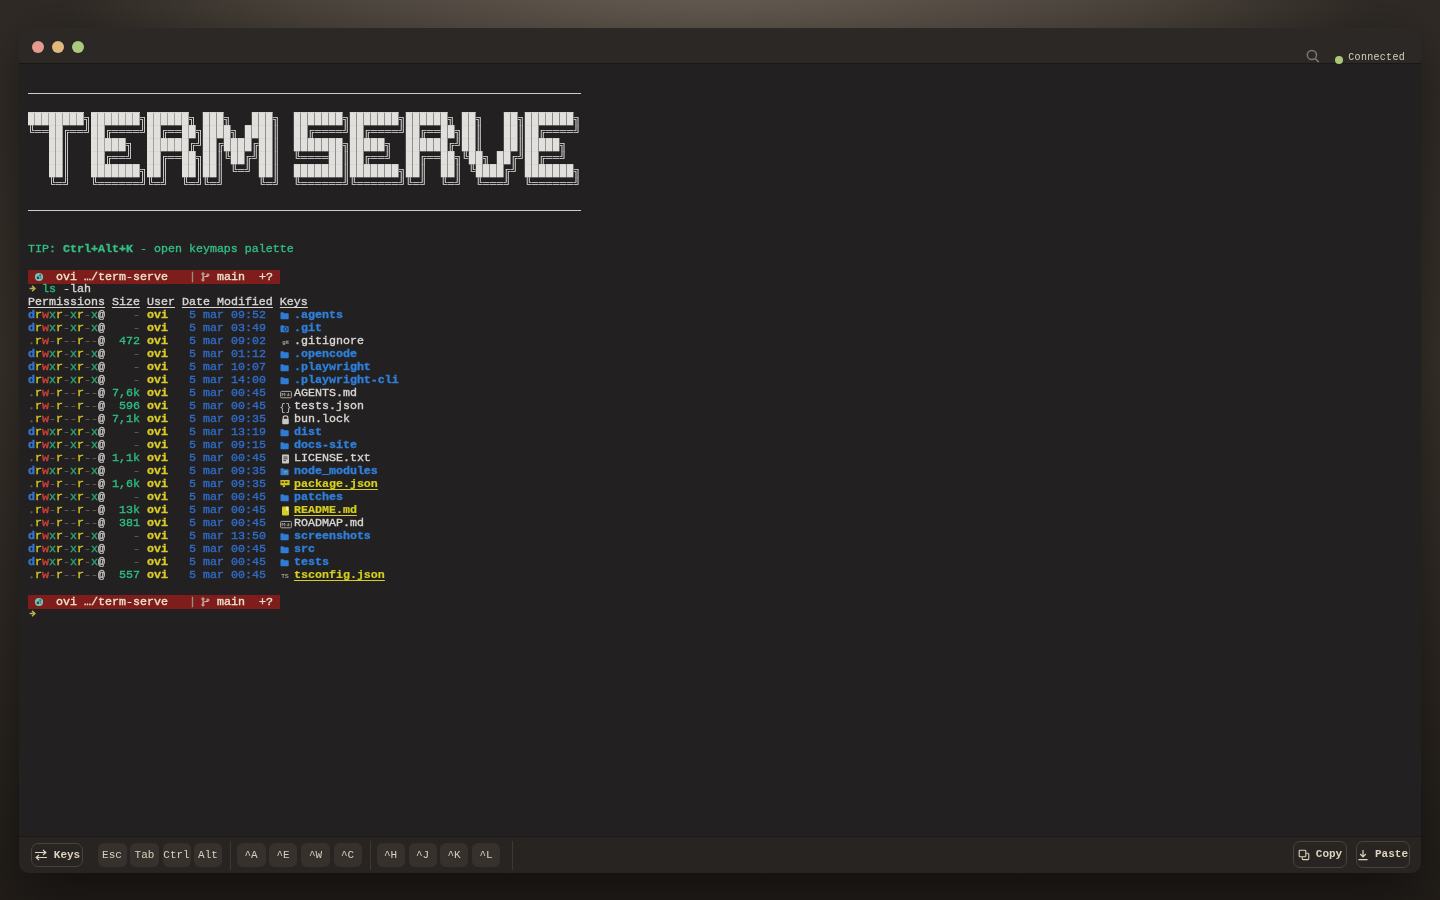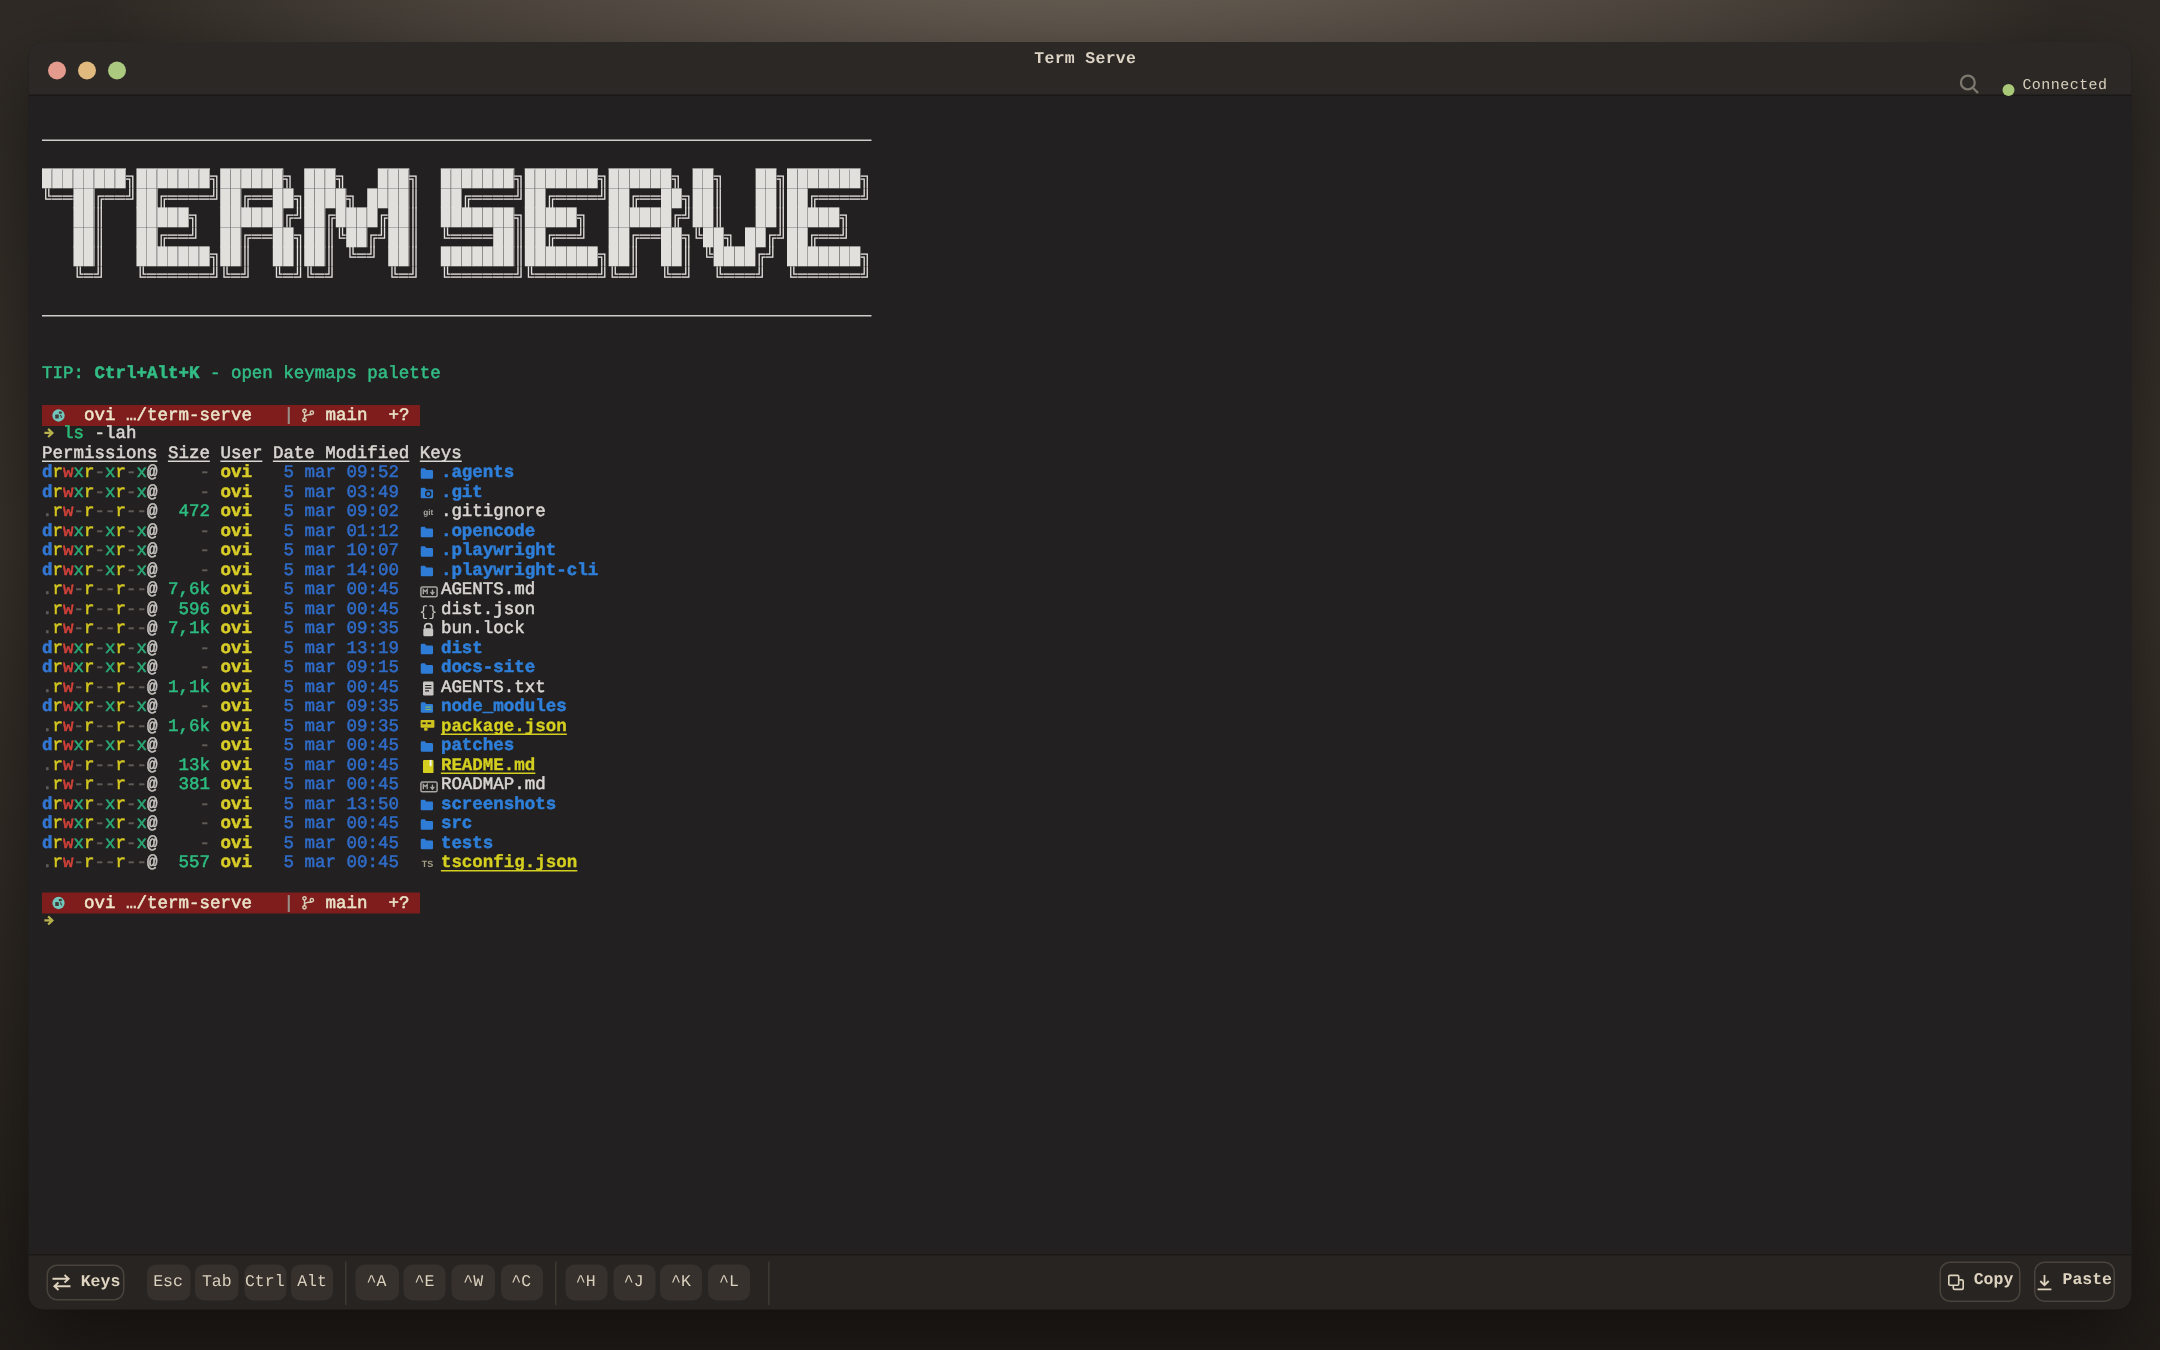--- a/index.html
+++ b/index.html
@@ -38,21 +38,20 @@
 .btn{position:absolute;top:6px;height:24px;background:#37312d;border-radius:6px;font:11px/24px "Liberation Mono";color:#d9d0bd;text-align:center}
 .obtn{position:absolute;background:transparent;border:1px solid #4a433c;border-radius:7px;display:flex;align-items:center;justify-content:center;gap:6px;font:bold 11px/1 "Liberation Mono";color:#ddd3bf}
 .vsep{position:absolute;top:4px;width:1.5px;height:29px;background:#3e3832}
 </style></head>
 <body>
 <div class="window">
   <div class="titlebar">
     <div class="light" style="left:12.5px;background:#e49a8c"></div>
     <div class="light" style="left:32.5px;background:#dfb97e"></div>
     <div class="light" style="left:52.5px;background:#abc97f"></div>
-    <div class="title1">Term Serve</div>
     <div class="tbright">
         <span style="margin-right:15.5px;margin-top:3px;height:16px"><svg width="16" height="16" viewBox="0 0 16 16">
             <circle cx="7.9" cy="7" r="4.6" stroke="#7e776e" stroke-width="1.5" fill="none"></circle>
             <path d="M11.2 10.5 L14.3 13.6" stroke="#7e776e" stroke-width="1.5" stroke-linecap="round"></path>
           </svg></span>
         <div class="dot" style="margin-right:5px"></div>
         <div class="conn">Connected</div>
       </div>
   </div>
   <div class="term">
@@ -131,21 +130,21 @@
           <path d="M0.5 2 Q0.5 1.2 1.3 1.2 L3.2 1.2 L4.2 2.3 L7.9 2.3 Q8.7 2.3 8.7 3.1 L8.7 7.4 Q8.7 8.2 7.9 8.2 L1.3 8.2 Q0.5 8.2 0.5 7.4 Z" fill="#2e7cd6"></path>
         </svg>
       </div>
 <div class="r" style="top:322px"><i class="pg">.</i><i class="pr">r</i><i class="pw">w</i><i class="pg">-</i><i class="pr">r</i><i class="pg">-</i><i class="pg">-</i><i class="pr">r</i><i class="pg">-</i><i class="pg">-</i><i class="pa">@</i> <span class="sz">7,6k</span> <b class="ov">ovi</b>  <span class="dt"> 5 mar 00:45</span>    <span class="nf">AGENTS.md</span></div>
 <div class="ic" style="left:261px;top:324px">
         <svg width="12" height="11" viewBox="0 0 12 11">
           <rect x="0.6" y="2.4" width="10.8" height="6.4" rx="1" fill="none" stroke="#a8a6a2" stroke-width="1"></rect>
           <path d="M2.2 7.2 L2.2 4 L3.5 5.4 L4.8 4 L4.8 7.2 M8.3 4 L8.3 6.6 M7 5.6 L8.3 7.1 L9.6 5.6" stroke="#a8a6a2" stroke-width="0.9" fill="none"></path>
         </svg>
       </div>
-<div class="r" style="top:335px"><i class="pg">.</i><i class="pr">r</i><i class="pw">w</i><i class="pg">-</i><i class="pr">r</i><i class="pg">-</i><i class="pg">-</i><i class="pr">r</i><i class="pg">-</i><i class="pg">-</i><i class="pa">@</i> <span class="sz"> 596</span> <b class="ov">ovi</b>  <span class="dt"> 5 mar 00:45</span>    <span class="nf">dist.json</span></div>
+<div class="r" style="top:335px"><i class="pg">.</i><i class="pr">r</i><i class="pw">w</i><i class="pg">-</i><i class="pr">r</i><i class="pg">-</i><i class="pg">-</i><i class="pr">r</i><i class="pg">-</i><i class="pg">-</i><i class="pa">@</i> <span class="sz"> 596</span> <b class="ov">ovi</b>  <span class="dt"> 5 mar 00:45</span>    <span class="nf">tests.json</span></div>
 <div class="ic" style="left:261px;top:336px">
         <svg width="11" height="12" viewBox="0 0 11 12">
           <text x="5.5" y="9.5" font-family="Liberation Mono" font-size="10" fill="#c9c7c3" text-anchor="middle">{}</text>
         </svg>
       </div>
 <div class="r" style="top:348px"><i class="pg">.</i><i class="pr">r</i><i class="pw">w</i><i class="pg">-</i><i class="pr">r</i><i class="pg">-</i><i class="pg">-</i><i class="pr">r</i><i class="pg">-</i><i class="pg">-</i><i class="pa">@</i> <span class="sz">7,1k</span> <b class="ov">ovi</b>  <span class="dt"> 5 mar 09:35</span>    <span class="nf">bun.lock</span></div>
 <div class="ic" style="left:261px;top:349px">
         <svg width="11" height="12" viewBox="0 0 11 12">
           <path d="M3.2 5 L3.2 3.6 Q3.2 1.8 5.5 1.8 Q7.8 1.8 7.8 3.6 L7.8 5" fill="none" stroke="#c9c7c3" stroke-width="1.2"></path>
           <rect x="2.2" y="4.8" width="6.6" height="5.4" rx="1" fill="#c9c7c3"></rect>
@@ -156,21 +155,21 @@
         <svg width="9" height="9" viewBox="0 0 9 9">
           <path d="M0.5 2 Q0.5 1.2 1.3 1.2 L3.2 1.2 L4.2 2.3 L7.9 2.3 Q8.7 2.3 8.7 3.1 L8.7 7.4 Q8.7 8.2 7.9 8.2 L1.3 8.2 Q0.5 8.2 0.5 7.4 Z" fill="#2e7cd6"></path>
         </svg>
       </div>
 <div class="r" style="top:374px"><i class="pd">d</i><i class="pr">r</i><i class="pw">w</i><i class="px">x</i><i class="pr">r</i><i class="pg">-</i><i class="px">x</i><i class="pr">r</i><i class="pg">-</i><i class="px">x</i><i class="pa">@</i> <span class="pg">   -</span> <b class="ov">ovi</b>  <span class="dt"> 5 mar 09:15</span>    <b class="nd">docs-site</b></div>
 <div class="ic" style="left:261px;top:376px">
         <svg width="9" height="9" viewBox="0 0 9 9">
           <path d="M0.5 2 Q0.5 1.2 1.3 1.2 L3.2 1.2 L4.2 2.3 L7.9 2.3 Q8.7 2.3 8.7 3.1 L8.7 7.4 Q8.7 8.2 7.9 8.2 L1.3 8.2 Q0.5 8.2 0.5 7.4 Z" fill="#2e7cd6"></path>
         </svg>
       </div>
-<div class="r" style="top:387px"><i class="pg">.</i><i class="pr">r</i><i class="pw">w</i><i class="pg">-</i><i class="pr">r</i><i class="pg">-</i><i class="pg">-</i><i class="pr">r</i><i class="pg">-</i><i class="pg">-</i><i class="pa">@</i> <span class="sz">1,1k</span> <b class="ov">ovi</b>  <span class="dt"> 5 mar 00:45</span>    <span class="nf">AGENTS.txt</span></div>
+<div class="r" style="top:387px"><i class="pg">.</i><i class="pr">r</i><i class="pw">w</i><i class="pg">-</i><i class="pr">r</i><i class="pg">-</i><i class="pg">-</i><i class="pr">r</i><i class="pg">-</i><i class="pg">-</i><i class="pa">@</i> <span class="sz">1,1k</span> <b class="ov">ovi</b>  <span class="dt"> 5 mar 00:45</span>    <span class="nf">LICENSE.txt</span></div>
 <div class="ic" style="left:261px;top:388px">
         <svg width="11" height="12" viewBox="0 0 11 12">
           <rect x="2" y="1.4" width="7" height="9.2" rx="0.8" fill="#c9c7c3"></rect>
           <path d="M3.4 4 L7.6 4 M3.4 5.8 L7.6 5.8 M3.4 7.6 L6 7.6" stroke="#232021" stroke-width="0.8"></path>
         </svg>
       </div>
 <div class="r" style="top:400px"><i class="pd">d</i><i class="pr">r</i><i class="pw">w</i><i class="px">x</i><i class="pr">r</i><i class="pg">-</i><i class="px">x</i><i class="pr">r</i><i class="pg">-</i><i class="px">x</i><i class="pa">@</i> <span class="pg">   -</span> <b class="ov">ovi</b>  <span class="dt"> 5 mar 09:35</span>    <b class="nd">node_modules</b></div>
 <div class="ic" style="left:261px;top:402px">
         <svg width="9" height="9" viewBox="0 0 9 9">
           <path d="M0.5 2 Q0.5 1.2 1.3 1.2 L3.2 1.2 L4.2 2.3 L7.9 2.3 Q8.7 2.3 8.7 3.1 L8.7 7.4 Q8.7 8.2 7.9 8.2 L1.3 8.2 Q0.5 8.2 0.5 7.4 Z" fill="#2e7cd6"></path>

